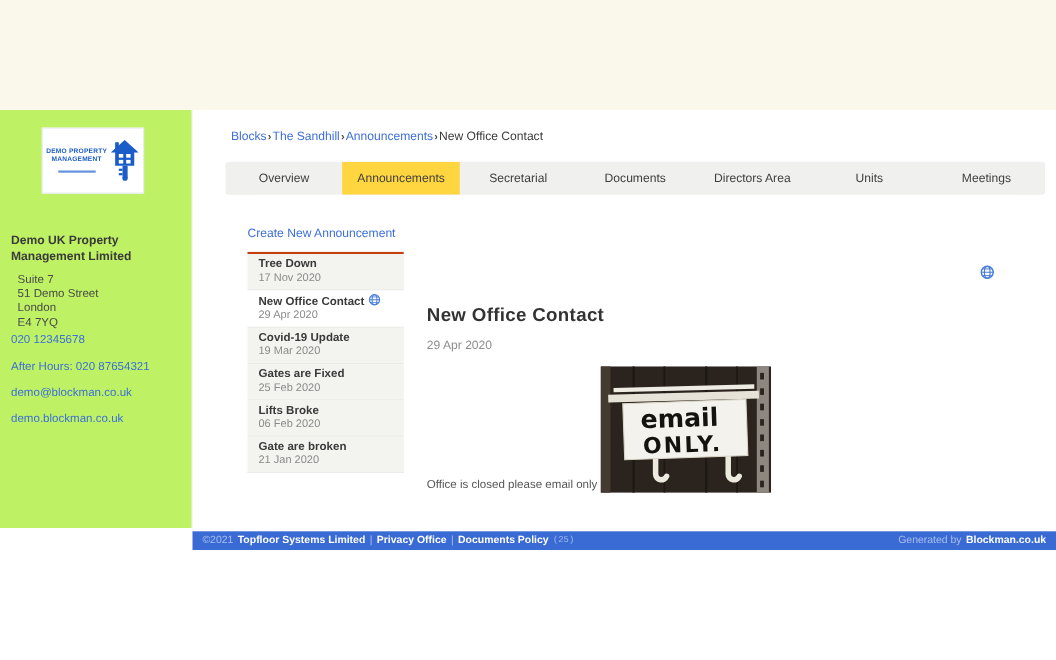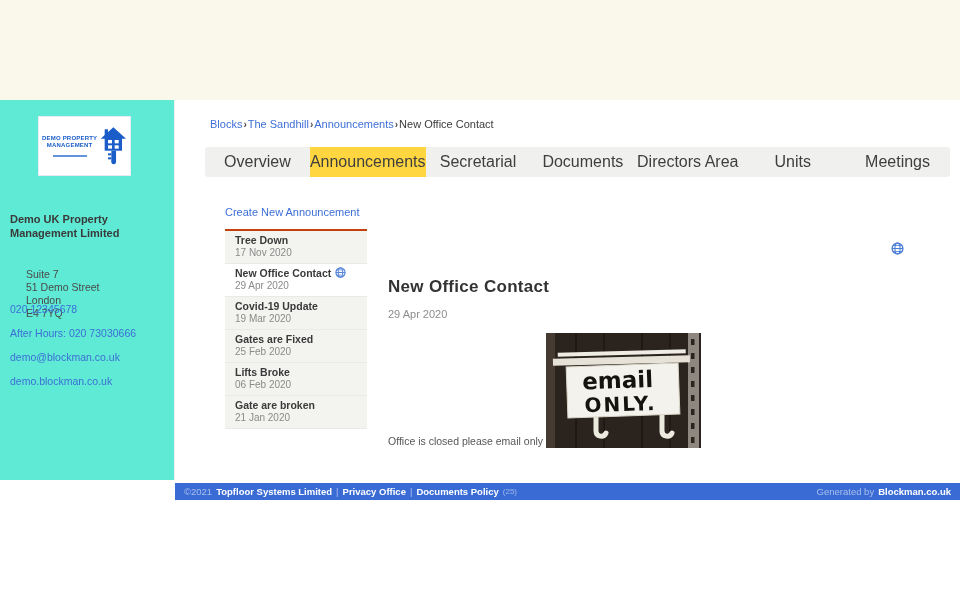--- a/index.html
+++ b/index.html
@@ -11,41 +11,41 @@
     overflow: hidden;
     color: #3c3c3c;
   }
   .top-band {
     position: absolute; left: 0; top: 0; width: 960px; height: 100px;
     background: #faf8ea;
   }
   
   .sidebar {
     position: absolute; left: 0; top: 100px; width: 175px; height: 380px;
-    background: #5eead4; border-right: 1px solid #f0f0ec;
+    background: #bef264; border-right: 1px solid #f0f0ec;
   }
   .logo {
     position: absolute; left: 38px; top: 16px; width: 93px; height: 60px;
     background: #ffffff; border: 1px solid #e9ebf3;
     display: flex; align-items: center; justify-content: center; gap: 3px;
     padding: 4px 3px;
   }
   .logo-text { text-align: center; }
   .logo-text .ln {
     font-size: 6px; font-weight: bold; color: #1a5dc8; line-height: 7px;
     letter-spacing: .2px; white-space: nowrap;
   }
   .logo-tagline { margin: 6px auto 0; width: 34px; height: 2px; background: #2f6fd0; opacity: .75; }
   .company-name {
     position: absolute; left: 10px; top: 112px; width: 155px;
     font-size: 11px; font-weight: bold; color: #3a3a3a; line-height: 14px;
   }
   .address {
-    position: absolute; left: 26px; top: 148px;
-    font-size: 10.5px; color: #4a4a4a; line-height: 13px; margin-top: 20px;
+    position: absolute; left: 16px; top: 148px;
+    font-size: 10.5px; color: #4a4a4a; line-height: 13px;
   }
   .s-link {
     position: absolute; left: 10px;
     font-size: 10.5px; color: #3d6fd6; text-decoration: none; cursor: pointer;
     white-space: nowrap;
   }
   
   .main {
     position: absolute; left: 175px; top: 100px; width: 785px; height: 383px;
     background: #ffffff;
@@ -56,21 +56,21 @@
   }
   .breadcrumb a { color: #3d6fd6; text-decoration: none; cursor: pointer; }
   .breadcrumb .sep { color: #4a4a4a; font-weight: bold; font-size: 10px; }
   .breadcrumb .current { color: #3c3c3c; }
   .tabbar {
     position: absolute; left: 30px; top: 47px; width: 745px; height: 30px;
     background: #f0f0ee; border-radius: 3px; display: flex; overflow: hidden;
   }
   .tab {
     flex: 1; display: flex; align-items: center; justify-content: center;
-    font-size: 16px; color: #3e3e3e; cursor: pointer; white-space: nowrap;
+    font-size: 11px; color: #3e3e3e; cursor: pointer; white-space: nowrap;
   }
   .tab.active { background: #ffd640; }
   .create-link {
     position: absolute; left: 50px; top: 106px;
     font-size: 11px; color: #3d6fd6; text-decoration: none; cursor: pointer;
   }
   .content-row {
     position: absolute; left: 50px; top: 129px; width: 705px;
     display: flex; align-items: flex-start;
   }
@@ -100,21 +100,21 @@
   
   .footer {
     position: absolute; left: 175px; top: 483px; width: 785px; height: 17px;
     background: #3a6bd5; color: #ffffff;
     display: flex; align-items: center; justify-content: space-between;
     padding: 0 9px; font-size: 9.5px;
   }
   .footer .grp { display: flex; align-items: center; gap: 4px; white-space: nowrap; }
   .footer .lite { opacity: .55; }
   .footer .b { font-weight: bold; color: #ffffff; text-decoration: none; cursor: pointer; }
-  .footer .cnt { opacity: .5; font-size: 8px; }
+  .footer .cnt { opacity: .5; font-size: 8px; font-family: Liberation Mono, monospace; }
 </style>
 </head>
 <body>
 
 <div class="top-band"></div>
 
 <aside class="sidebar">
   <div class="logo">
     <div class="logo-text">
       <div class="ln">DEMO PROPERTY</div>
@@ -136,21 +136,21 @@
     </svg>
   </div>
   <div class="company-name">Demo UK Property Management Limited</div>
   <div class="address">
     <div>Suite 7</div>
     <div>51  Demo Street</div>
     <div>London</div>
     <div>E4 7YQ</div>
   </div>
   <a class="s-link" style="top:203px">020 12345678</a>
-  <a class="s-link" style="top:227px">After Hours: 020 73030666</a>
+  <a class="s-link" style="top:227px">After Hours: 020 87654321</a>
   <a class="s-link" style="top:251px">demo@blockman.co.uk</a>
   <a class="s-link" style="top:275px">demo.blockman.co.uk</a>
 </aside>
 
 <main class="main">
   <nav class="breadcrumb">
     <a>Blocks</a>
     <span class="sep">›</span>
     <a>The Sandhill</a>
     <span class="sep">›</span>

